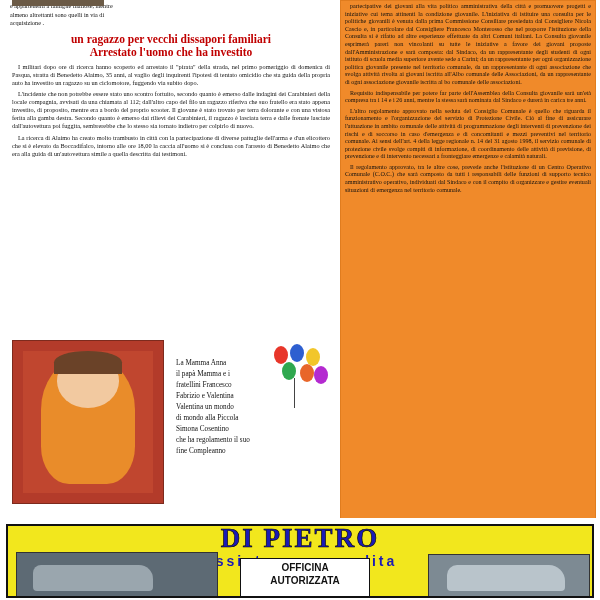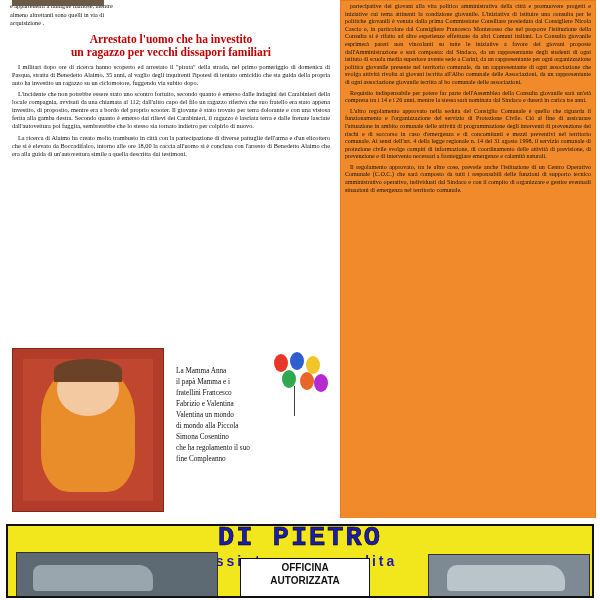--- a/index.html
+++ b/index.html
@@ -55,21 +55,21 @@
   .article p{margin:0 0 3px 0;text-indent:6px;}
 
   
   .top-photo{
     position:absolute;left:6px;top:-34px;width:92px;height:40px;
     background:#6b5a46;
   }
 
   
   .photo-row{
-    position:absolute;left:6px;top:348px;width:322px;height:168px;
+    position:absolute;left:6px;top:340px;width:322px;height:168px;
   }
   .photo-frame{
     position:absolute;left:0;top:0;width:150px;height:162px;
     background:#b33b2a;
     border:1px solid #7d2a1d;
     overflow:hidden;
   }
   .photo-inner{
     position:absolute;left:10px;top:10px;right:10px;bottom:10px;
     background:#c0462f;
@@ -119,21 +119,21 @@
   
   .advert{
     position:absolute;left:6px;top:524px;width:588px;height:74px;
     background:#f2e71d;
     border:2px solid #111;
     box-sizing:border-box;
     overflow:hidden;
   }
   .ad-title{
     text-align:center;
-    font-family:Liberation Mono, monospace;
+    font-family:Liberation Serif, serif;
     font-weight:bold;
     font-size:27px;
     letter-spacing:2px;
     color:#1b1bb5;
     -webkit-text-stroke:0.6px #000;
     margin-top:-2px;
     line-height:29px;
   }
   .ad-sub{
     text-align:center;
@@ -190,22 +190,22 @@
 
     <div class="top-photo"></div>
 
     <div class="teaser">
       <div class="lead">e appartenenti a famiglie mafiose, mentre</div>
       <div class="lead">almeno altrettanti sono quelli in via di</div>
       <div class="lead">acquisizione .</div>
     </div>
 
     <div class="headline">
+      <div>un ragazzo per vecchi dissapori familiari</div>
       <div>Arrestato l'uomo che ha investito</div>
-      <div>un ragazzo per vecchi dissapori familiari</div>
     </div>
 
     <div class="article">
       <p>I militari dopo ore di ricerca hanno scoperto ed arrestato il "pirata" della strada, nel primo pomeriggio di domenica di Pasqua, stratta di Benedetto Alaimo, 35 anni, al vaglio degli inquirenti l'ipotesi di tentato omicidio che sta guida della propria auto ha investito un ragazzo su un ciclomotore, fuggendo via subito dopo.</p>
       <p>L'incidente che non potrebbe essere stato uno scontro fortuito, secondo quanto è emerso dalle indagini dei Carabinieri della locale compagnia, avvisati da una chiamata al 112; dall'altro capo del filo un ragazzo riferiva che suo fratello era stato appena investito, di proposito, mentre era a bordo del proprio scooter. Il giovane è stato trovato per terra dolorante e con una vistosa ferita alla gamba destra. Secondo quanto è emerso dai rilievi dei Carabinieri, il ragazzo è lasciata terra e dalle frenate lasciate dall'autovettura poi fuggita, sembrerebbe che lo stesso sia tornato indietro per colpirlo di nuovo.</p>
       <p>La ricerca di Alaimo ha creato molto trambusto in città con la partecipazione di diverse pattuglie dell'arma e d'un elicottero che si è elevato da Boccadifalco, intorno alle ore 18,00 la caccia all'uomo si è conclusa con l'arresto di Benedetto Alaimo che era alla guida di un'autovettura simile a quella descritta dai testimoni.</p>
     </div>
 
     <div class="photo-row">
       <div class="photo-frame">

